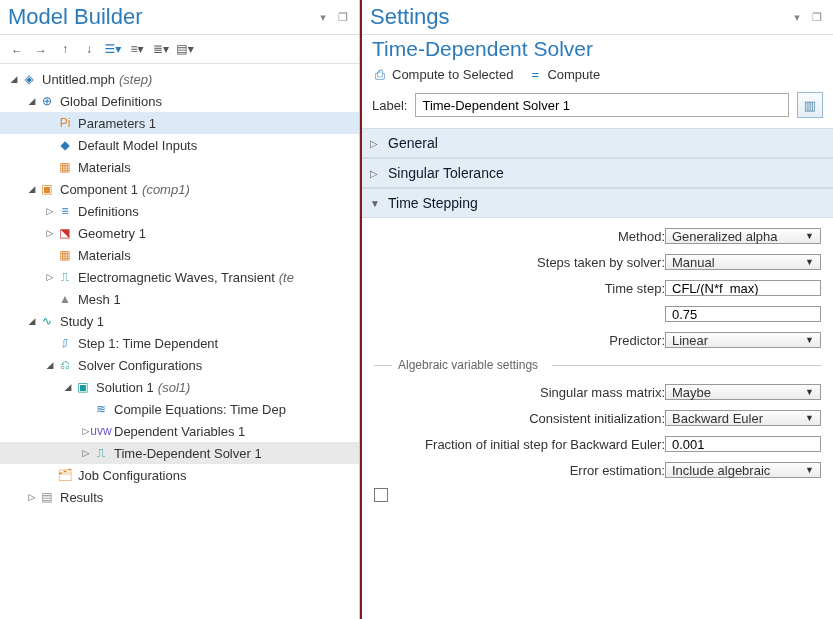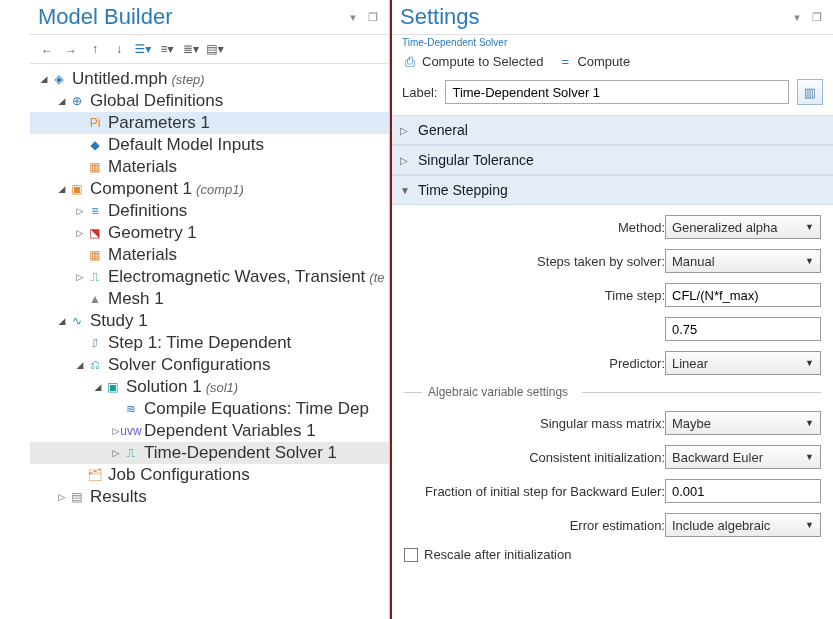--- a/index.html
+++ b/index.html
@@ -1,56 +1,56 @@
 <!DOCTYPE html>
 <html><head>
 <meta charset="utf-8">
 <style>
 * { box-sizing: border-box; margin: 0; padding: 0; font-family: "Segoe UI", Arial, sans-serif; }
 body { display: flex; width: 833px; height: 619px; font-size: 13px; color: #333; background: #fff; }
 
 
-.left-panel { width: 360px; border-right: 1px solid #ccc; display: flex; flex-direction: column; margin-left: 30px; }
+.left-panel { width: 360px; border-right: 1px solid #ccc; display: flex; flex-direction: column; }
 .panel-header { display: flex; align-items: center; justify-content: space-between; padding: 4px 8px; border-bottom: 1px solid #e0e0e0; }
 .panel-title { color: #2b7aba; font-size: 22px; font-weight: 400; }
 .panel-ctrl { display: flex; gap: 4px; }
 .header-icon { width: 16px; height: 16px; display: inline-flex; align-items: center; justify-content: center; color: #888; font-size: 11px; cursor: pointer; }
 
 .toolbar { display: flex; gap: 2px; padding: 4px 6px; border-bottom: 1px solid #e0e0e0; }
 .tb-btn { width: 22px; height: 20px; display: inline-flex; align-items: center; justify-content: center; font-size: 12px; color: #555; cursor: pointer; }
 
 .tree { flex: 1; overflow: auto; padding: 4px 0; }
 .tree-row { display: flex; align-items: center; height: 22px; padding-left: 6px; white-space: nowrap; cursor: default; }
 .tree-row.selected { background: #dce9f7; }
 .tree-row.active { background: #e8e8e8; }
 .expander { width: 12px; font-size: 9px; color: #555; display: inline-flex; justify-content: center; cursor: pointer; }
 .node-icon { width: 18px; height: 16px; display: inline-flex; align-items: center; justify-content: center; margin-right: 4px; font-size: 12px; }
-.node-label { font-size: 17px; }
+.node-label { font-size: 13px; }
 .node-suffix { font-style: italic; color: #666; margin-left: 4px; }
 
 
 .right-panel { flex: 1; display: flex; flex-direction: column; border-left: 2px solid #7f1d1d; }
 .settings-body { padding: 0 10px 10px 10px; flex: 1; overflow: auto; }
-.subtitle { color: #2b7aba; font-size: 10px; padding: 2px 0 4px; }
+.subtitle { color: #2b7aba; font-size: 21px; padding: 2px 0 4px; }
 .actions { display: flex; gap: 14px; padding: 2px 0 10px; align-items: center; }
 .action { display: flex; align-items: center; gap: 4px; cursor: pointer; font-size: 13px; }
 .action-icon { width: 16px; height: 14px; display: inline-flex; align-items: center; justify-content: center; }
 
 .label-row { display: flex; align-items: center; gap: 8px; margin-bottom: 10px; }
 .label-row input { flex: 1; height: 24px; padding: 2px 6px; border: 1px solid #aaa; font-size: 13px; }
 .cube-btn { width: 26px; height: 26px; border: 1px solid #9cbad6; background: linear-gradient(#f8fcff,#e4eef7); display: inline-flex; align-items: center; justify-content: center; cursor: pointer; }
 
 .section-header { display: flex; align-items: center; gap: 8px; background: #e4edf5; padding: 6px 8px; border-top: 1px solid #d0dce7; border-bottom: 1px solid #d0dce7; margin: 0 -10px; cursor: pointer; }
 .section-header .chev { font-size: 10px; color: #666; width: 10px; }
 .section-header .title { font-size: 14px; color: #0f172a; }
 
 .section-body { padding: 10px 2px 12px; }
 .form-row { display: flex; align-items: center; justify-content: flex-end; margin-bottom: 10px; }
 .form-label { font-size: 13px; }
-.sel, .txt { width: 156px; height: 24px; border: 1px solid #999; padding: 2px 6px; font-size: 13px; background: linear-gradient(#fdfdfd,#ececec); }
+.sel, .txt { width: 156px; height: 16px; border: 1px solid #999; padding: 2px 6px; font-size: 13px; background: linear-gradient(#fdfdfd,#ececec); }
 .sel { display: flex; align-items: center; justify-content: space-between; cursor: pointer; }
 .sel .arrow { font-size: 9px; color: #333; }
 .txt { background: #fff; }
 
 .subsection { display: flex; align-items: center; margin: 4px 0 12px; color: #666; font-size: 12px; }
 .subsection::before, .subsection::after { content:""; border-top:1px solid #ccc; flex:0 0 18px; }
 .subsection::after { flex: 1; margin-left: 8px; }
 .subsection-title { padding: 0 6px; }
 
 .check-row { display: flex; align-items: center; gap: 6px; margin-top: 6px; }
@@ -286,17 +286,16 @@
       </div>
       <div class="form-row">
         <span class="form-label">Error estimation:</span>
         <div class="sel">
           <span>Include algebraic</span>
             <span class="arrow">▼</span>
         </div>
       </div>
       <div class="check-row">
         <span class="checkbox"></span>
-        <span class="form-label">Rescale after initialization</span>
       </div>
     </div>
   </div>
 </div>
 
 </body></html>

